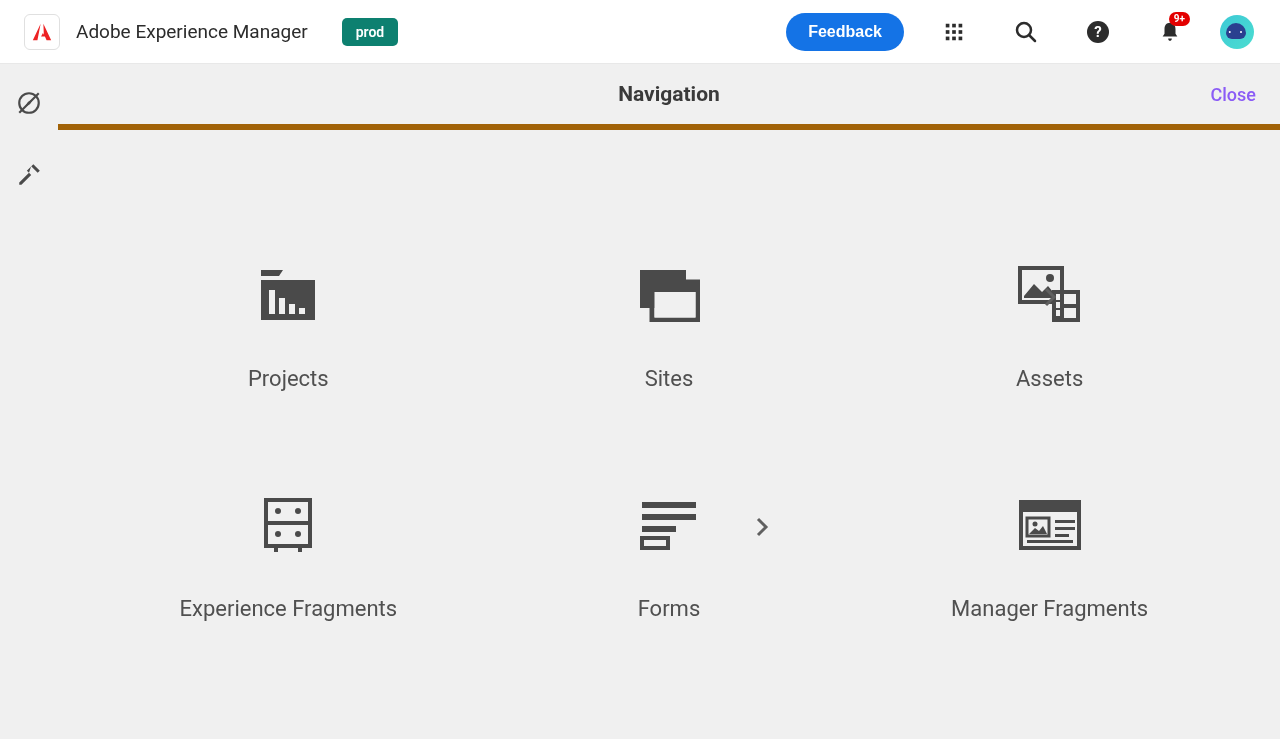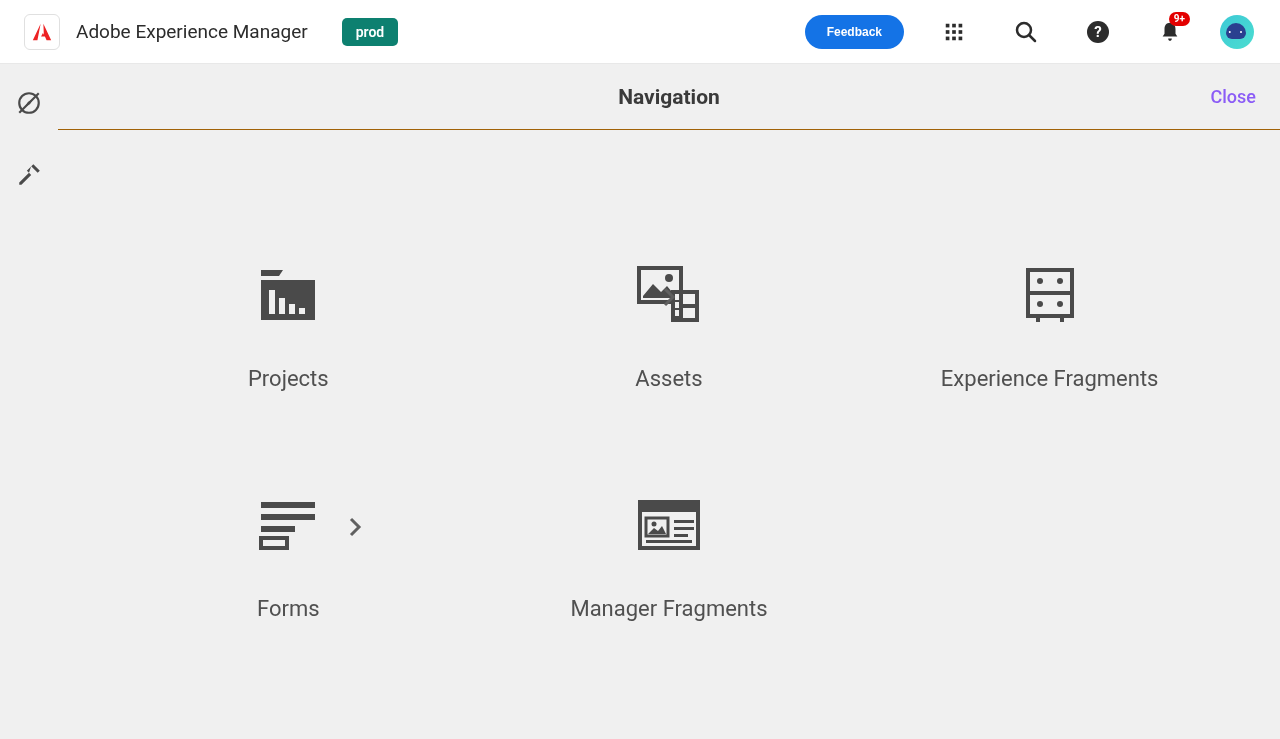--- a/index.html
+++ b/index.html
@@ -43,21 +43,21 @@
       border-radius: 5px;
       margin-left: 22px;
     }
     .header-spacer { flex: 1; }
     .feedback-btn {
       background: #1473e6;
       color: #fff;
       border: none;
       border-radius: 22px;
       padding: 10px 22px;
-      font-size: 12px;
+      font-size: 16px;
       font-weight: 700;
       cursor: pointer;
     }
     .header-icon-btn {
       width: 44px;
       height: 44px;
       display: flex;
       align-items: center;
       justify-content: center;
       cursor: pointer;
@@ -126,21 +126,21 @@
     .content {
       flex: 1;
       background: #f0f0f0;
       display: flex;
       flex-direction: column;
     }
     .nav-header {
       height: 66px;
       display: flex;
       align-items: center;
-      border-bottom: 1px solid #a16207;
+      border-bottom: 6px solid #a16207;
       position: relative;
     }
     .nav-title {
       position: absolute;
       left: 50%;
       transform: translateX(-50%);
       font-size: 21px;
       font-weight: 700;
       color: #3a3a3a;
     }
@@ -265,20 +265,31 @@
             <rect x="2" y="12" width="54" height="40" fill="#4a4a4a"></rect>
             <rect x="10" y="22" width="6" height="24" fill="#f0f0f0"></rect>
             <rect x="20" y="30" width="6" height="16" fill="#f0f0f0"></rect>
             <rect x="30" y="36" width="6" height="10" fill="#f0f0f0"></rect>
             <rect x="40" y="40" width="6" height="6" fill="#f0f0f0"></rect>
           </svg>
         </div>
         <div class="tile-label">Projects</div>
       </div>
 
+      <div class="tile">
+        <div class="tile-icon">
+          <svg width="62" height="54" viewBox="0 0 62 54">
+            <rect x="2" y="2" width="46" height="38" fill="#4a4a4a"></rect>
+            <rect x="14" y="14" width="46" height="38" fill="none" stroke="#4a4a4a" stroke-width="5"></rect>
+            <rect x="14" y="14" width="46" height="10" fill="#4a4a4a"></rect>
+            <rect x="16.5" y="24" width="41" height="25.5" fill="#f0f0f0"></rect>
+          </svg>
+        </div>
+        <div class="tile-label">Sites</div>
+      </div>
 
       <div class="tile">
         <div class="tile-icon">
           <svg width="64" height="58" viewBox="0 0 64 58">
             <rect x="2" y="2" width="42" height="34" fill="none" stroke="#4a4a4a" stroke-width="4"></rect>
             <path fill="#4a4a4a" d="M6 30 L16 18 L24 26 L30 20 L40 32 L6 32 Z"></path>
             <circle cx="32" cy="12" r="4" fill="#4a4a4a"></circle>
             <rect x="34" y="24" width="28" height="32" fill="#4a4a4a"></rect>
             <rect x="38" y="28" width="4" height="6" fill="#f0f0f0"></rect>
             <rect x="38" y="36" width="4" height="6" fill="#f0f0f0"></rect>

